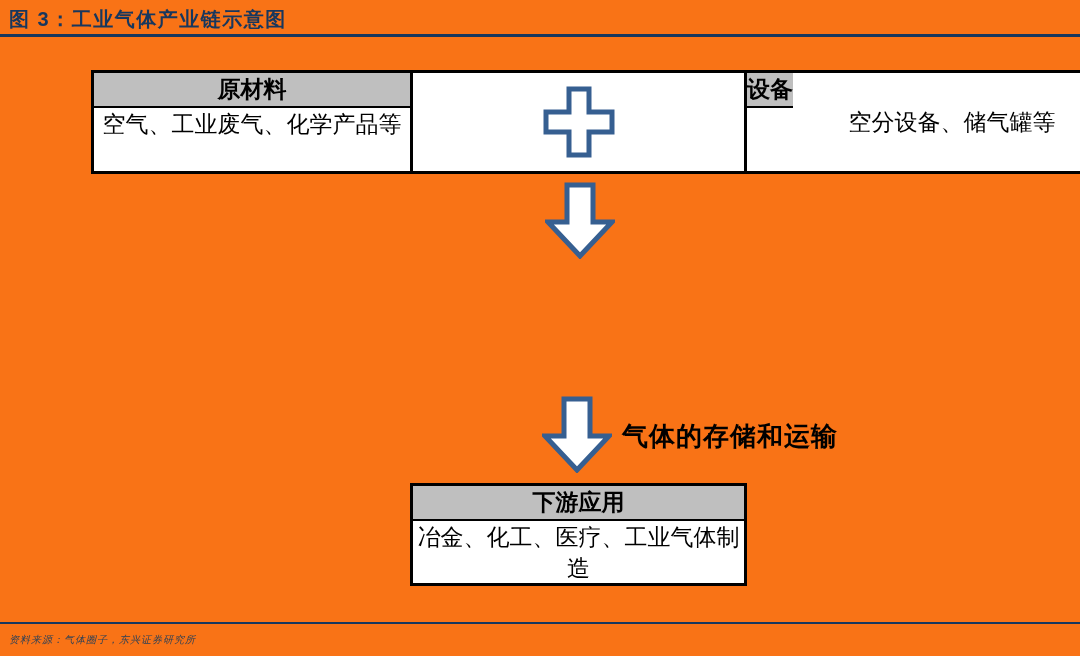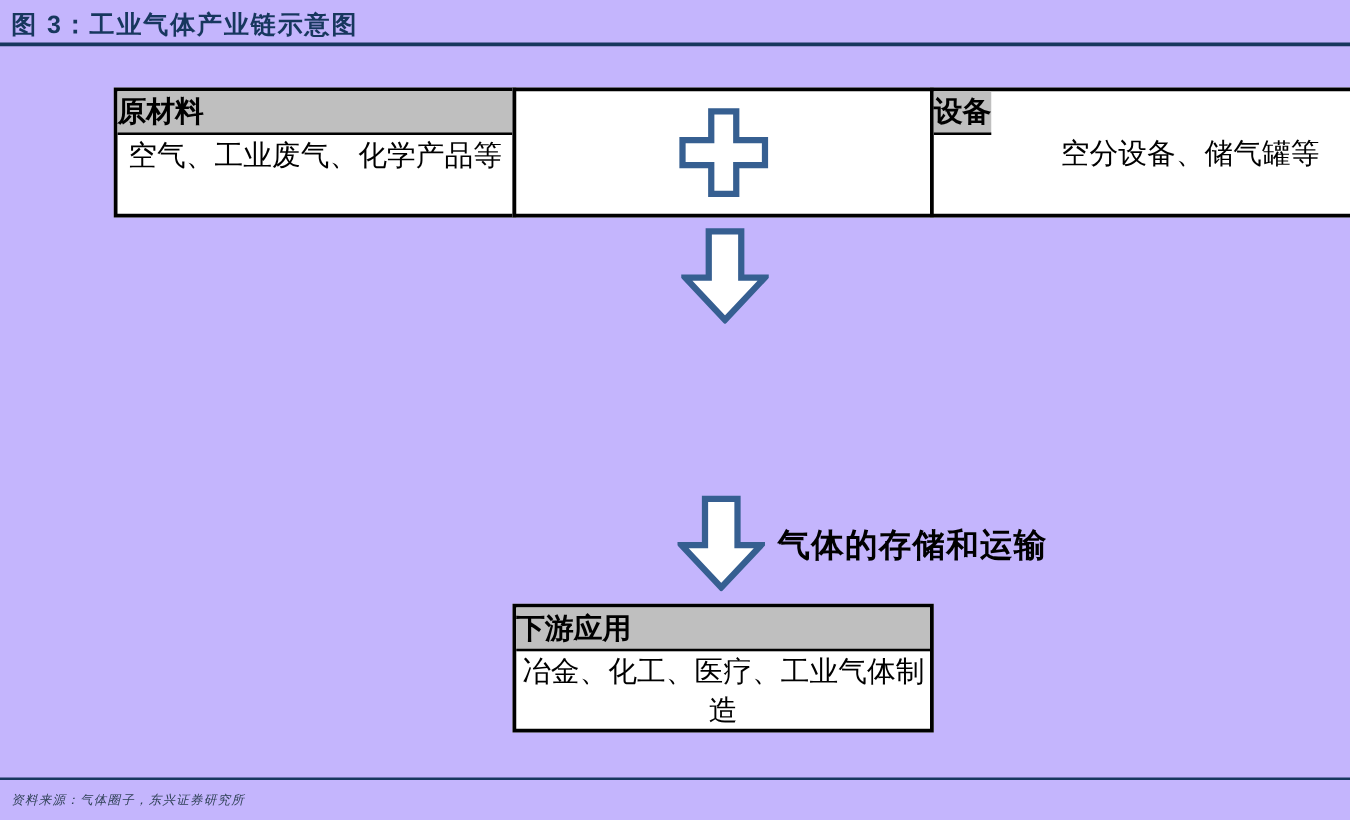--- a/index.html
+++ b/index.html
@@ -1,17 +1,17 @@
 <!DOCTYPE html>
 <html style="--accent_navy: #17375E; --arrow_blue: #365F91; --header_gray: #BFBFBF; --border_black: #000000; --source_gray: #2F4156;"><head>
 <meta charset="utf-8">
 <style>
   html,body{margin:0;padding:0;background:#fff;}
   .page{
-    position:relative;width:1080px;height:656px;background:#c4b5fd;overflow:hidden;
+    position:relative;width:1080px;height:656px;background:#f97316;overflow:hidden;
     font-family:"Liberation Serif","DejaVu Serif",serif;color:#000;
   }
   .figure-title{
     position:absolute;left:9px;top:6px;
     font-family:"Liberation Sans","DejaVu Sans",sans-serif;
     font-size:20px;font-weight:bold;letter-spacing:1.5px;
     color:var(--accent_navy,#17375E);white-space:nowrap;
   }
   .title-rule{
     position:absolute;left:0;top:34px;width:1080px;height:3px;
@@ -21,21 +21,21 @@
   .top-row{position:absolute;left:91px;top:70px;display:flex;}
   .cellbox{
     border:3px solid var(--border_black,#000);box-sizing:border-box;background:#fff;
   }
   .top-row .cellbox + .cellbox{margin-left:-3px;}
   .box-left{width:322px;height:104px;}
   .box-plus{width:337px;height:104px;display:flex;align-items:center;justify-content:center;}
   .box-right{width:370px;height:104px;display:flex;flex-direction:row;}
   .box-header{
     background:var(--header_gray,#BFBFBF);border-bottom:2px solid var(--border_black,#000);
-    text-align:left;font-weight:bold;font-size:23px;height:33px;line-height:33px;
+    text-align:center;font-weight:bold;font-size:23px;height:33px;line-height:33px;
   }
   .box-body{text-align:center;font-size:23px;line-height:31px;padding:1px 2px 0 2px;}
   .box-right .box-body{flex:1;display:flex;align-items:center;justify-content:center;padding:0;}
   
   .mid-box{position:absolute;left:410px;top:267px;width:337px;height:125px;}
   .mid-box .box-header{height:35px;line-height:35px;}
   .mid-box .box-body{line-height:33px;padding-top:7px;}
   .bottom-box{position:absolute;left:410px;top:483px;width:337px;height:103px;}
   .bottom-box .box-body{line-height:31px;padding-top:1px;}
   

